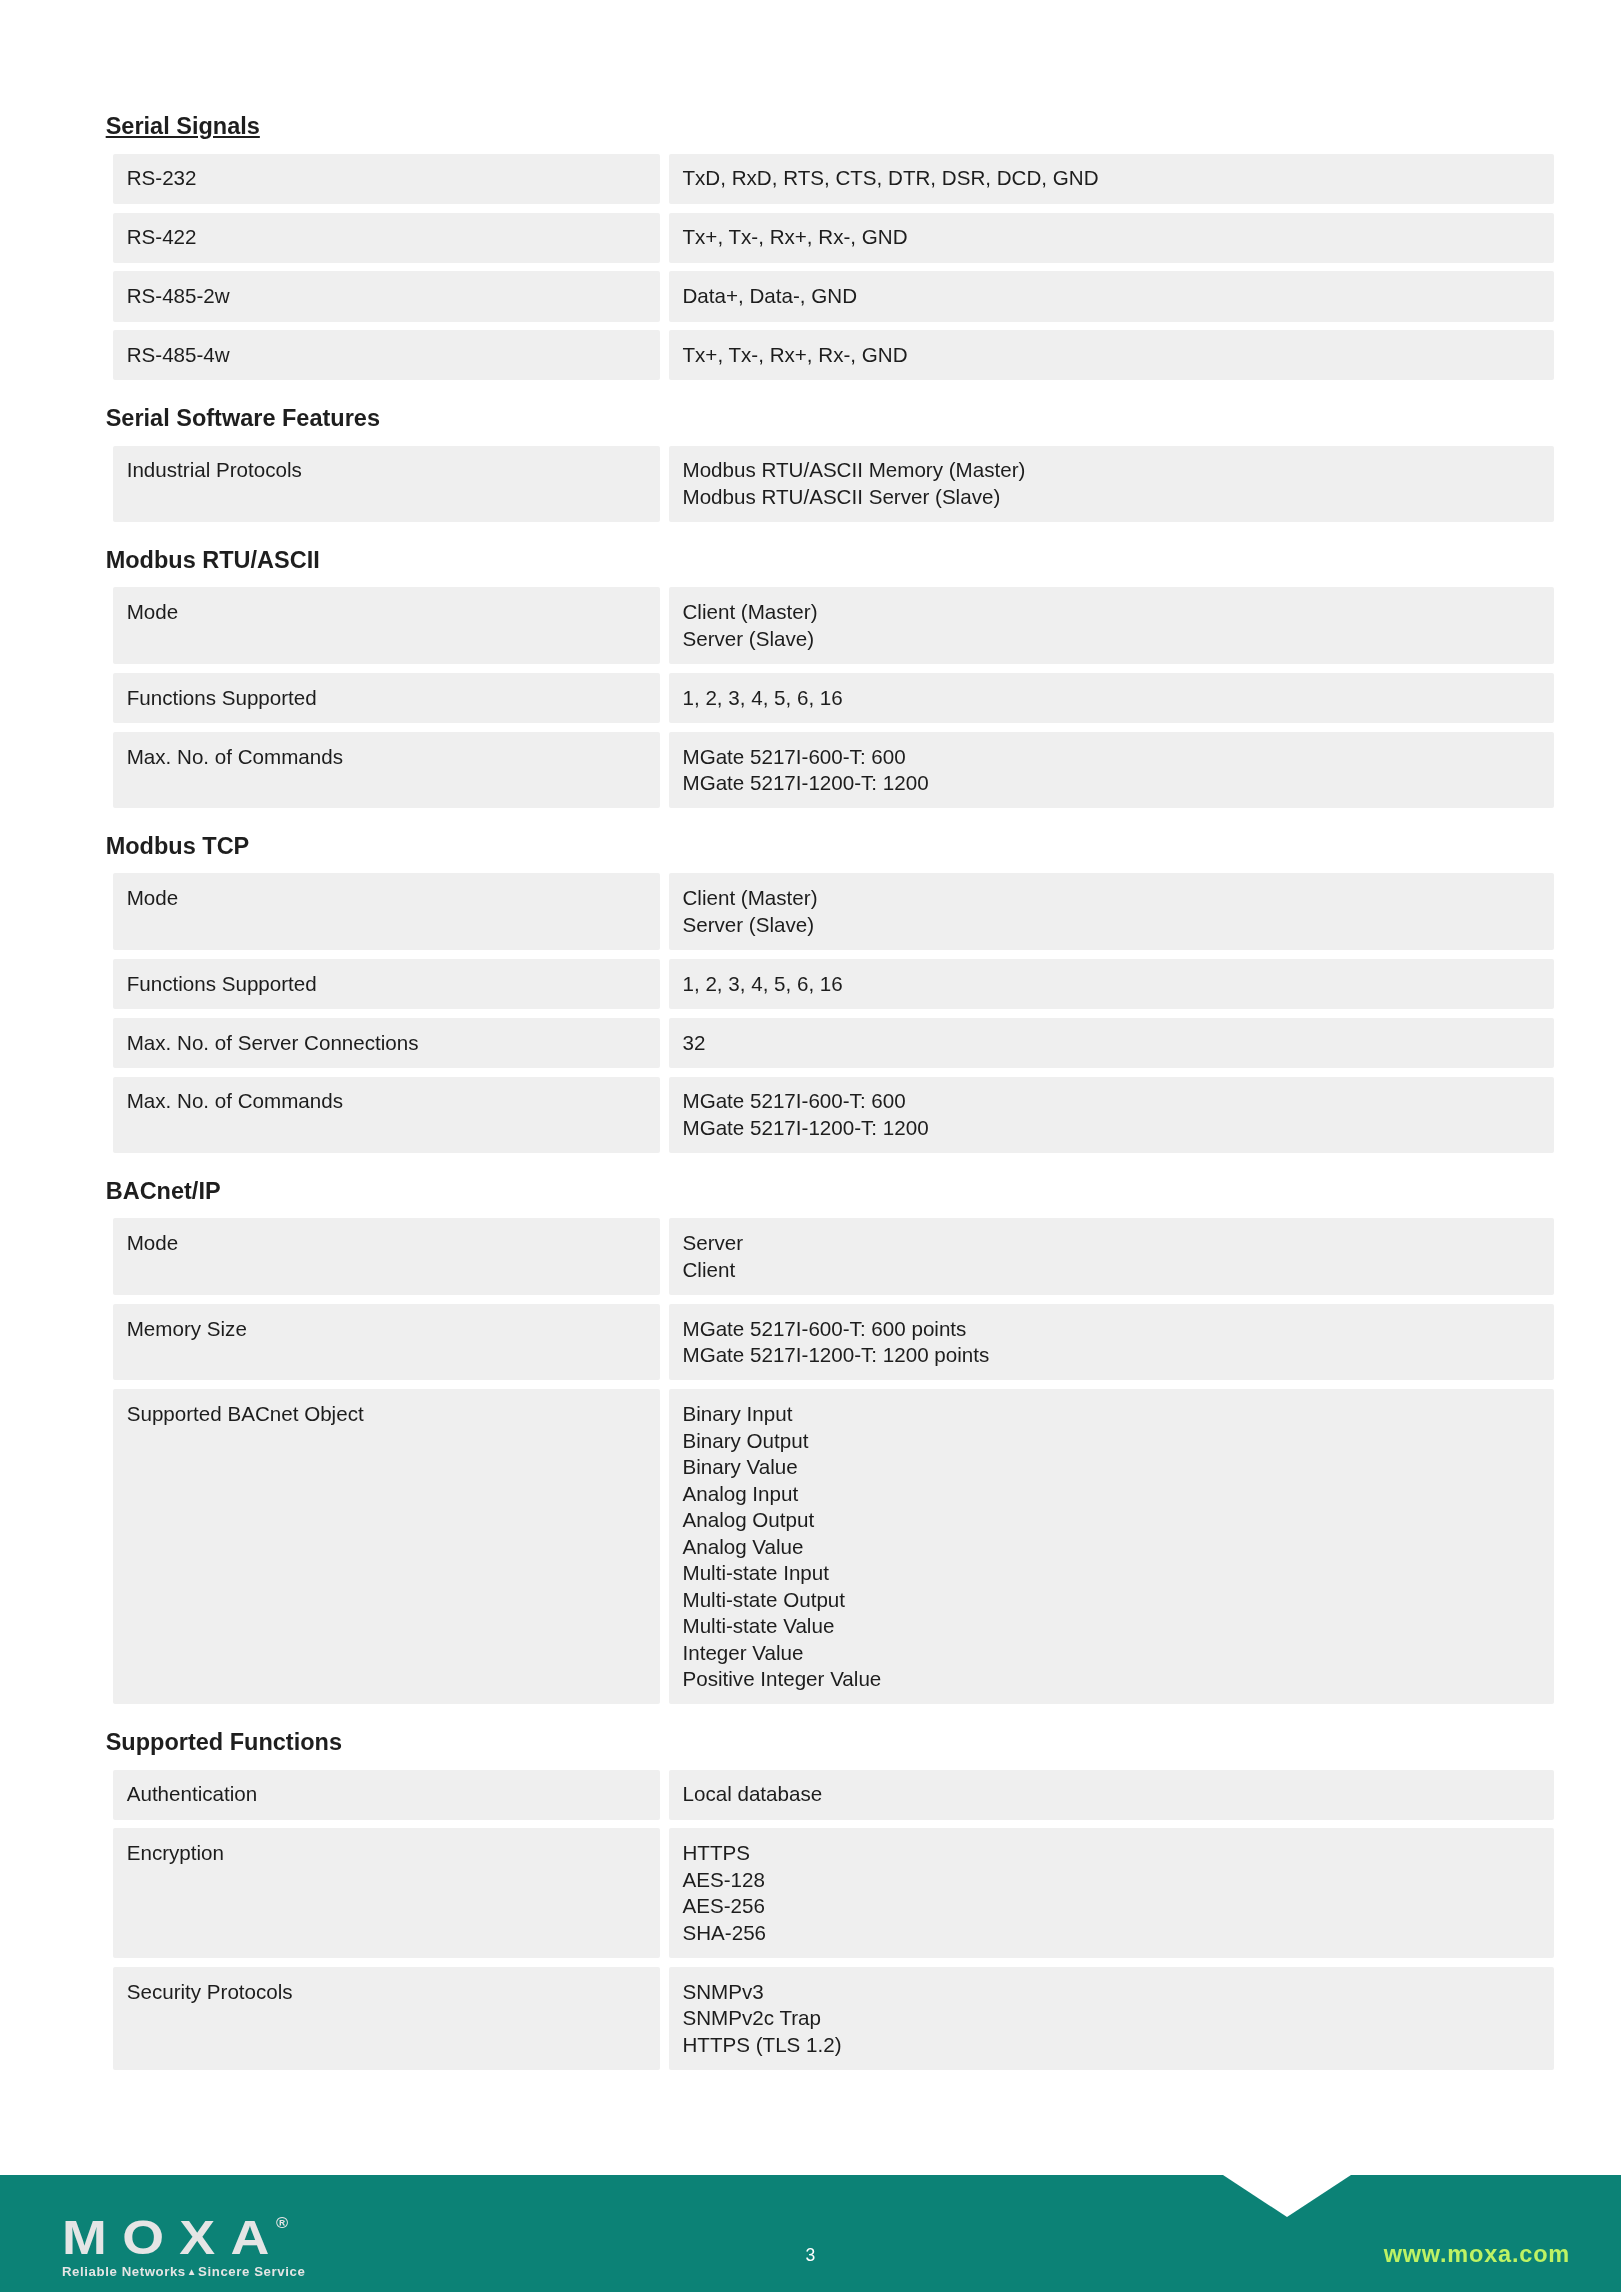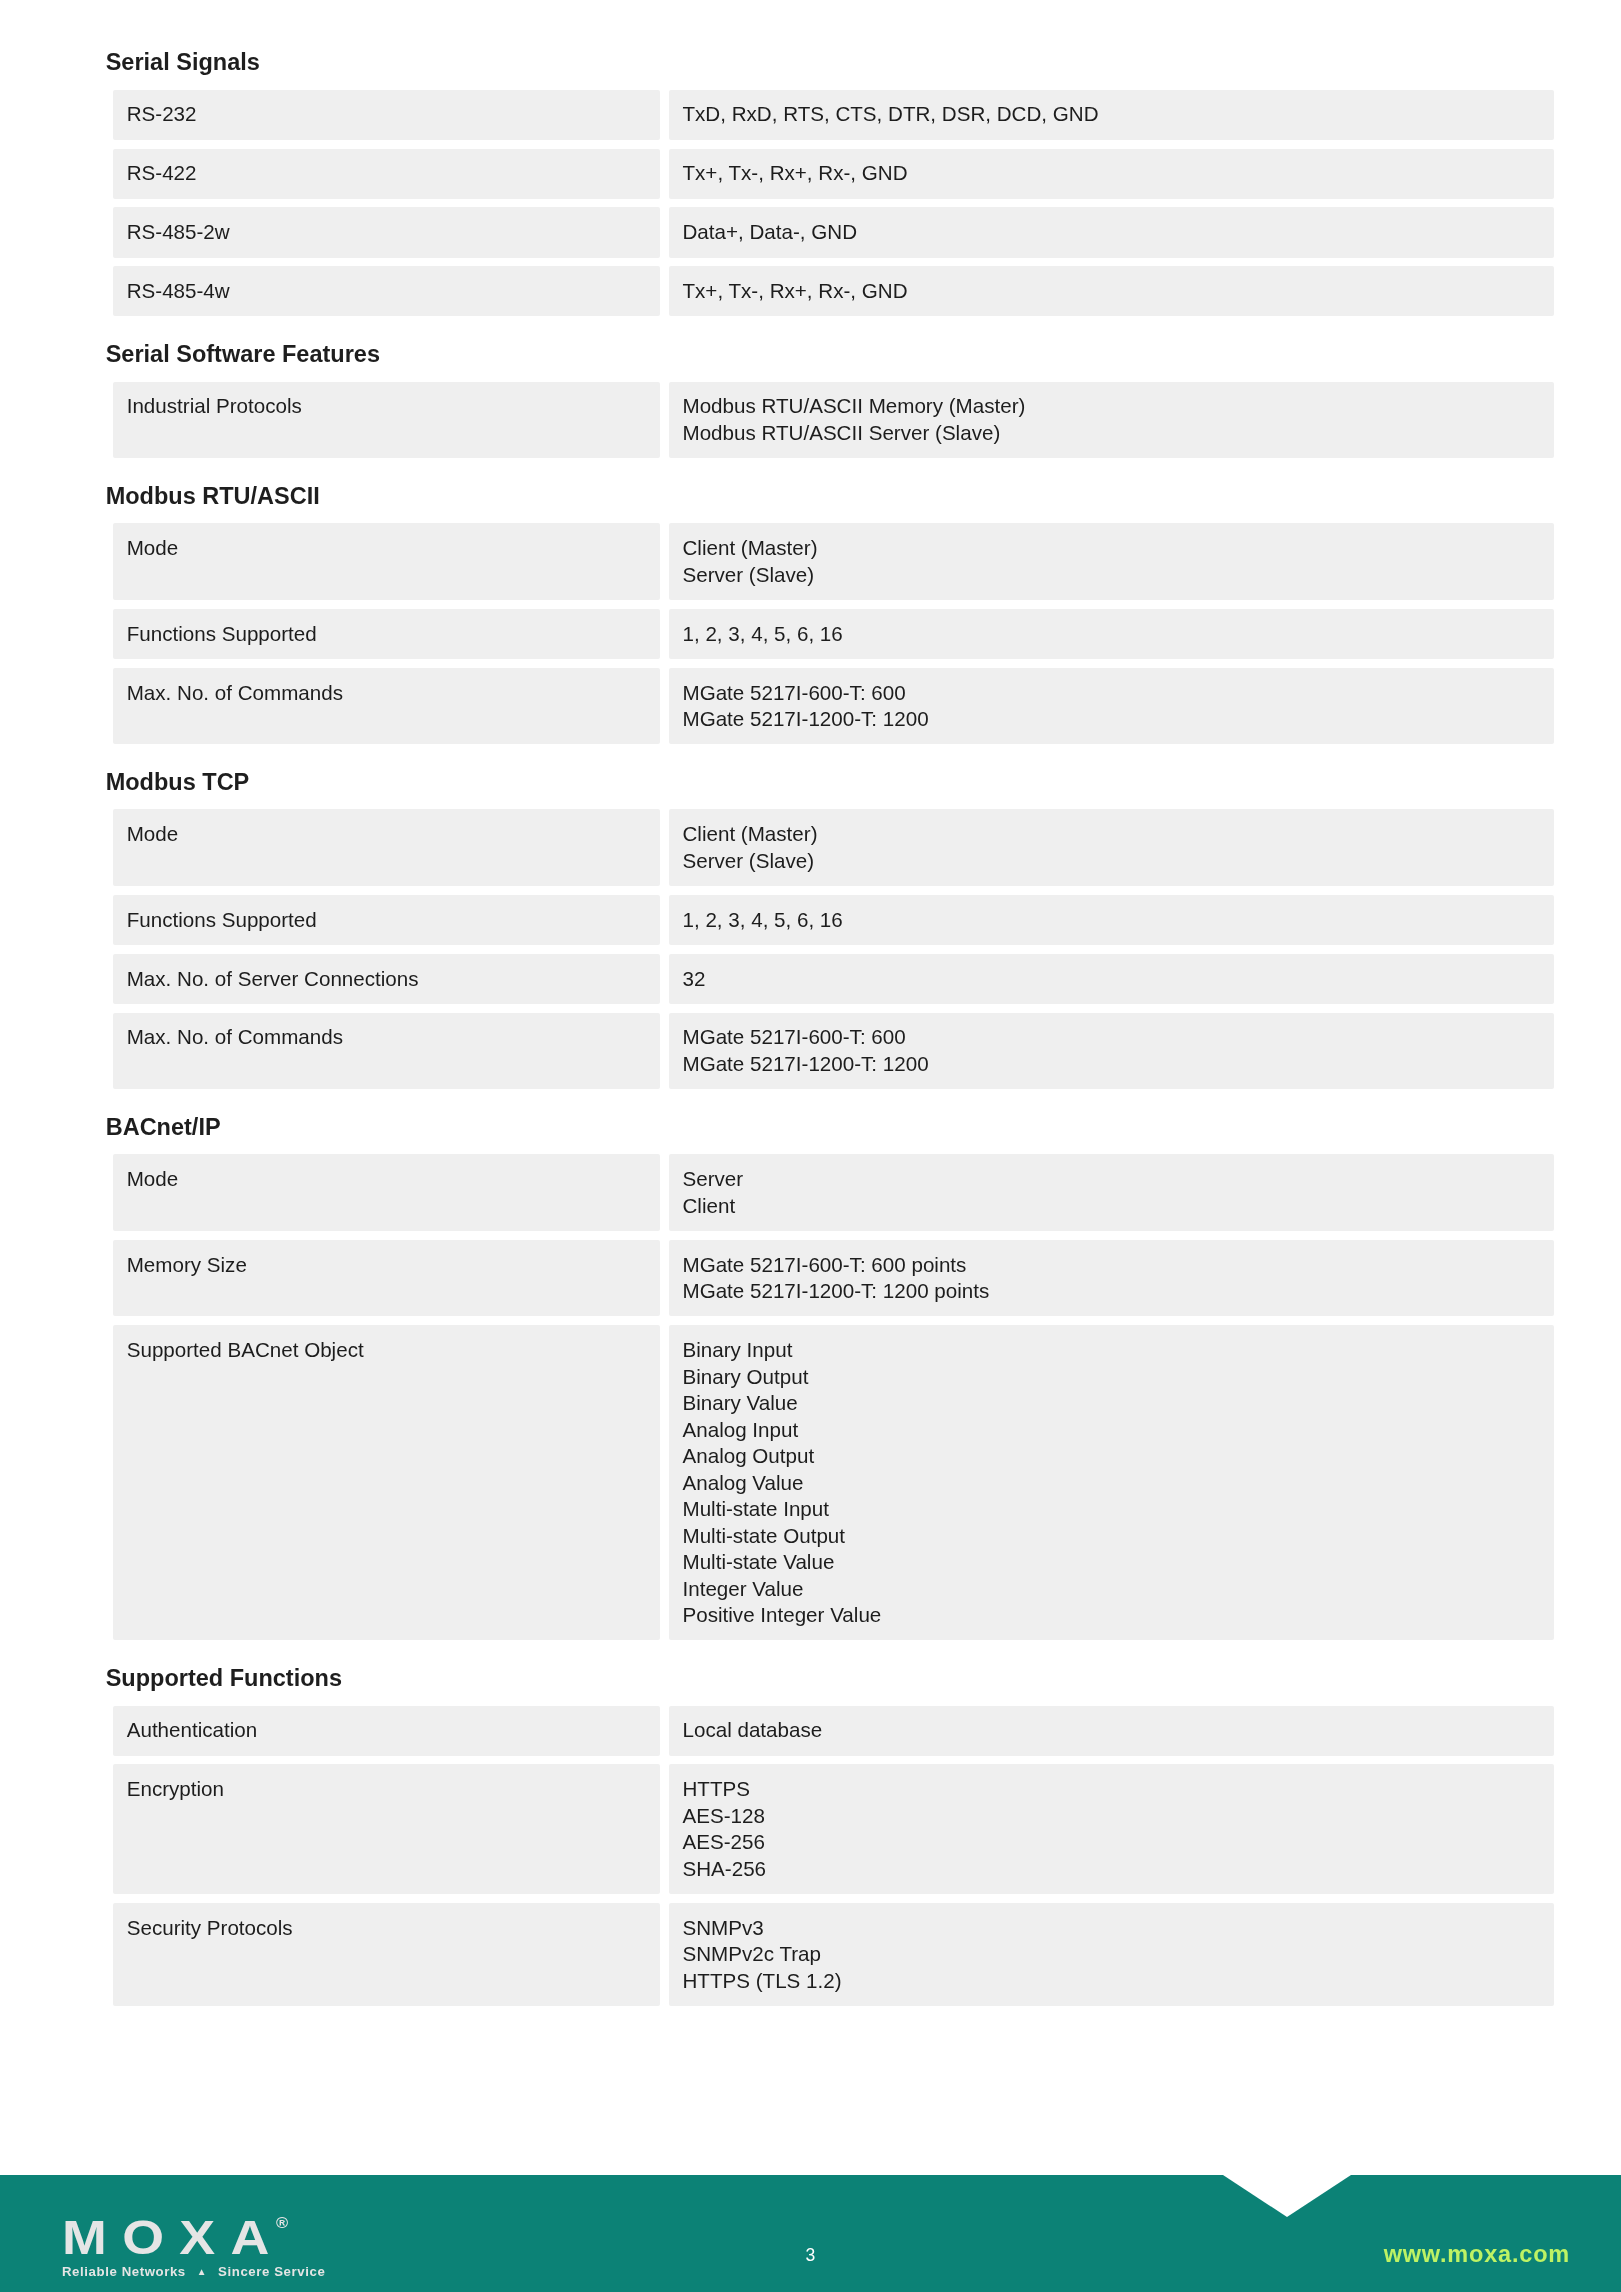--- a/index.html
+++ b/index.html
@@ -22,21 +22,22 @@
     width: 1461px;
   }
   .spec-section .section-title {
     font-size: 23.5px;
     font-weight: bold;
     line-height: 28px;
     color: #1e1e1e;
     margin: 23.5px 0 13.7px 12.7px;
   }
   .spec-section:first-child .section-title {
-    margin-top: 48px;
+    margin-top: 112px;
+    text-decoration: underline;
   }
   .row {
     display: flex;
     gap: 8.8px;
     margin-bottom: 8.8px;
   }
   .cell {
     background: #efefef;
     border-radius: 2px;
     padding: 11.8px 13.7px;
@@ -87,21 +88,21 @@
     vertical-align: 25.5px;
     margin-left: -7.8px;
   }
   .tagline {
     margin-top: 8.8px;
     font-size: 13.2px;
     font-weight: bold;
     letter-spacing: 0.6px;
     display: flex;
     align-items: center;
-    gap: 11px;
+    gap: 1px;
     white-space: nowrap;
   }
   .tagline .tri { font-size: 9.8px; line-height: 1; }
   .page-num {
     position: absolute;
     left: 0;
     width: 100%;
     text-align: center;
     bottom: 28px;
     color: #ffffff;

